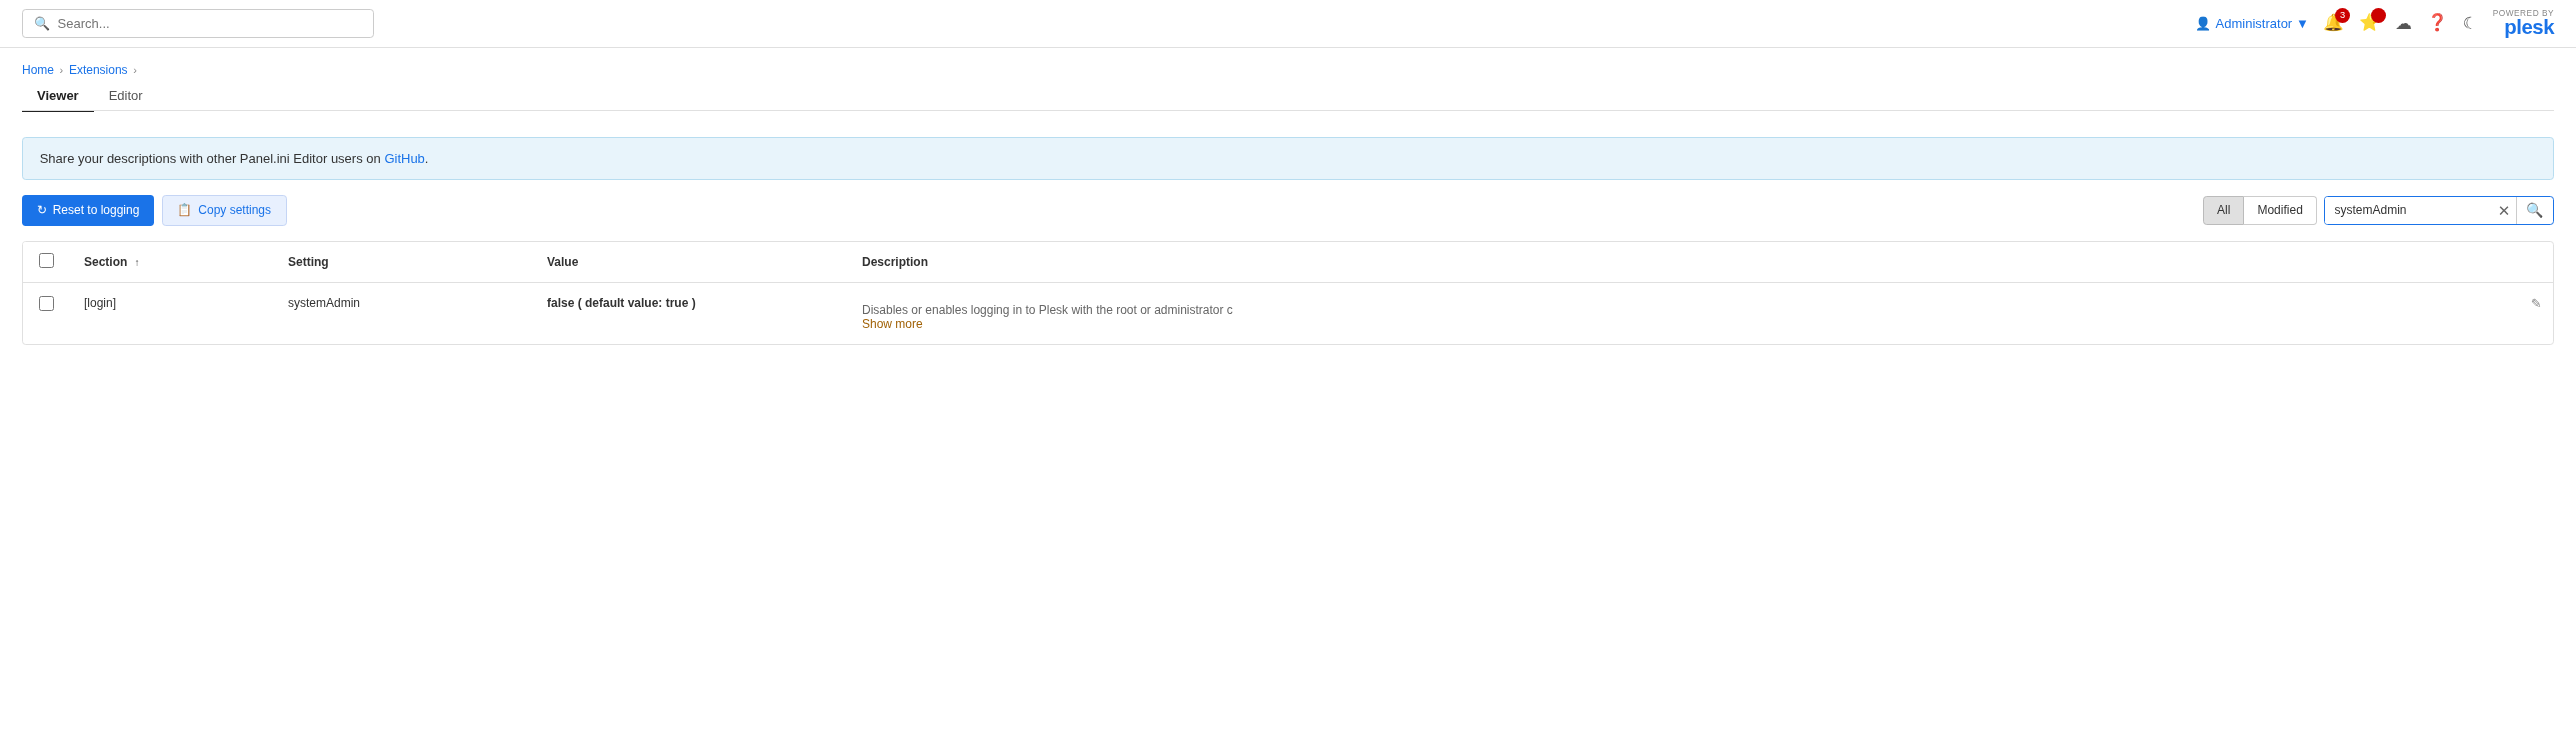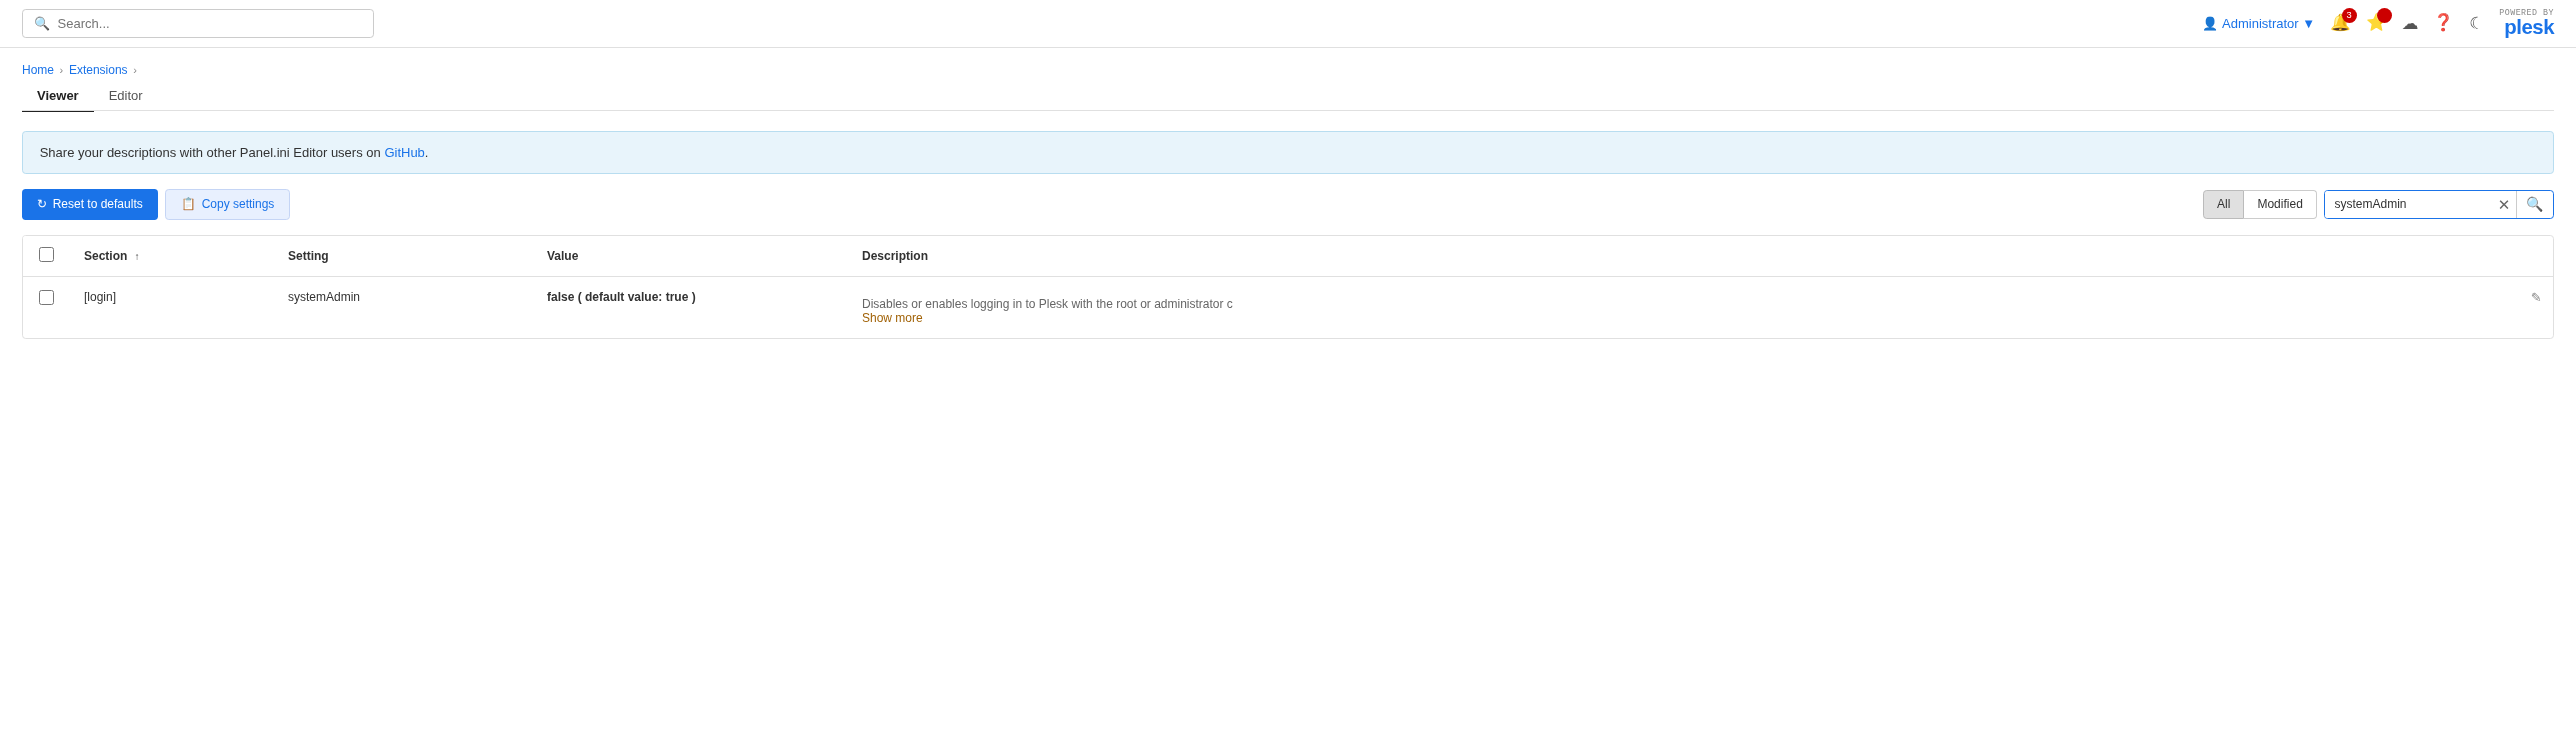--- a/index.html
+++ b/index.html
@@ -71,21 +71,20 @@
       display: flex;
       flex-direction: column;
       align-items: flex-end;
       line-height: 1;
     }
     .plesk-logo .powered-by {
       font-size: 8.3px;
       color: #888;
       letter-spacing: 0.5px;
       text-transform: uppercase;
-      font-family: Liberation Mono, monospace;
     }
     .plesk-logo .plesk-text {
       font-size: 20.4px;
       font-weight: 700;
       color: #1a73e8;
       letter-spacing: -0.5px;
     }
 
     
     .main {
@@ -139,21 +138,21 @@
       font-weight: 600;
       border-bottom: 1.9px solid #222;
     }
 
     
     .info-banner {
       background: #e8f4fb;
       border: 0.9px solid #b8ddf0;
       border-radius: 3.7px;
       padding: 13px 16.7px;
-      margin-top: 20px;
+      margin-top: 26px;
       margin-bottom: 15px;
       font-size: 13px;
       color: #333;
     }
     .info-banner a {
       color: #1a73e8;
       text-decoration: none;
     }
 
     
@@ -376,21 +375,21 @@
   </div>
 
   <div class="info-banner">
     <span>Share your descriptions with other Panel.ini Editor users on </span><a>GitHub</a><span>.</span>
   </div>
 
   <div class="toolbar">
     <div class="toolbar-left">
       <button class="btn-primary">
         <span>↻</span>
-        <span>Reset to defaults</span>
+        <span>Reset to logging</span>
       </button>
       <button class="btn-secondary">
         <span>📋</span>
         <span>Copy settings</span>
       </button>
     </div>
     <div class="toolbar-right">
       <div style="display:flex;">
         <button class="filter-btn active">All</button>
         <button class="filter-btn" style="border-left:none;border-radius:0 3.7px 3.7px 0;">Modified</button>

